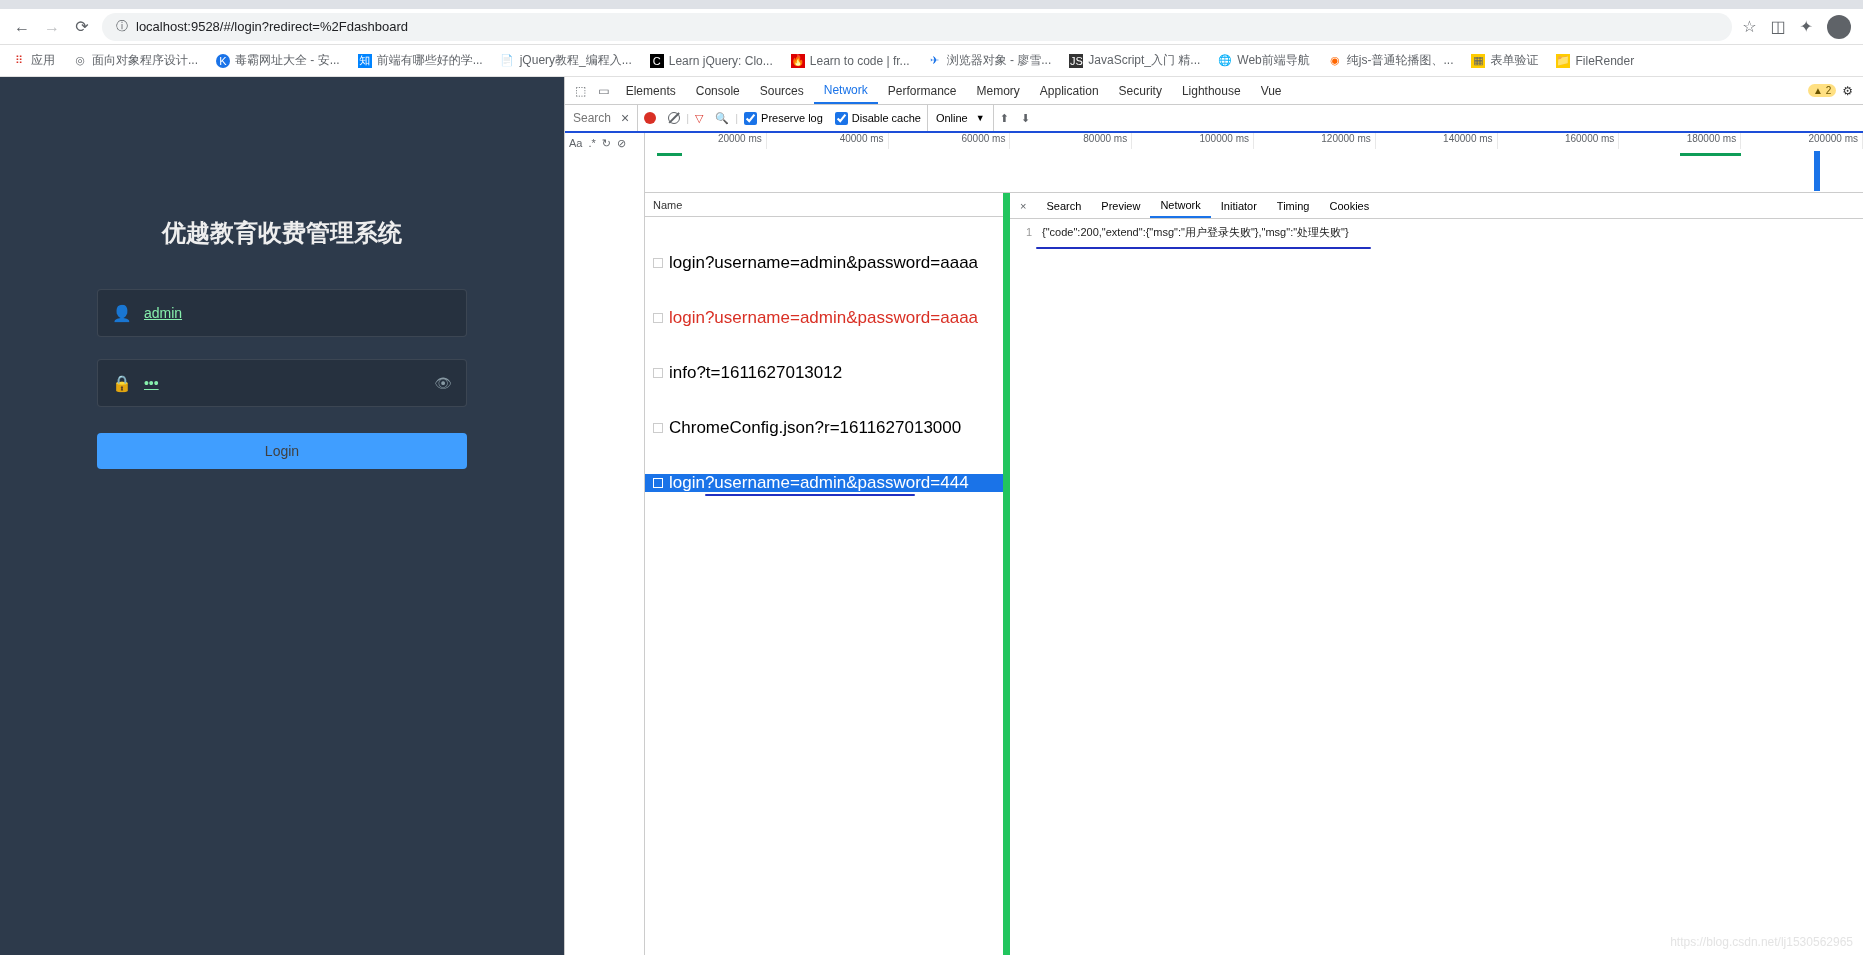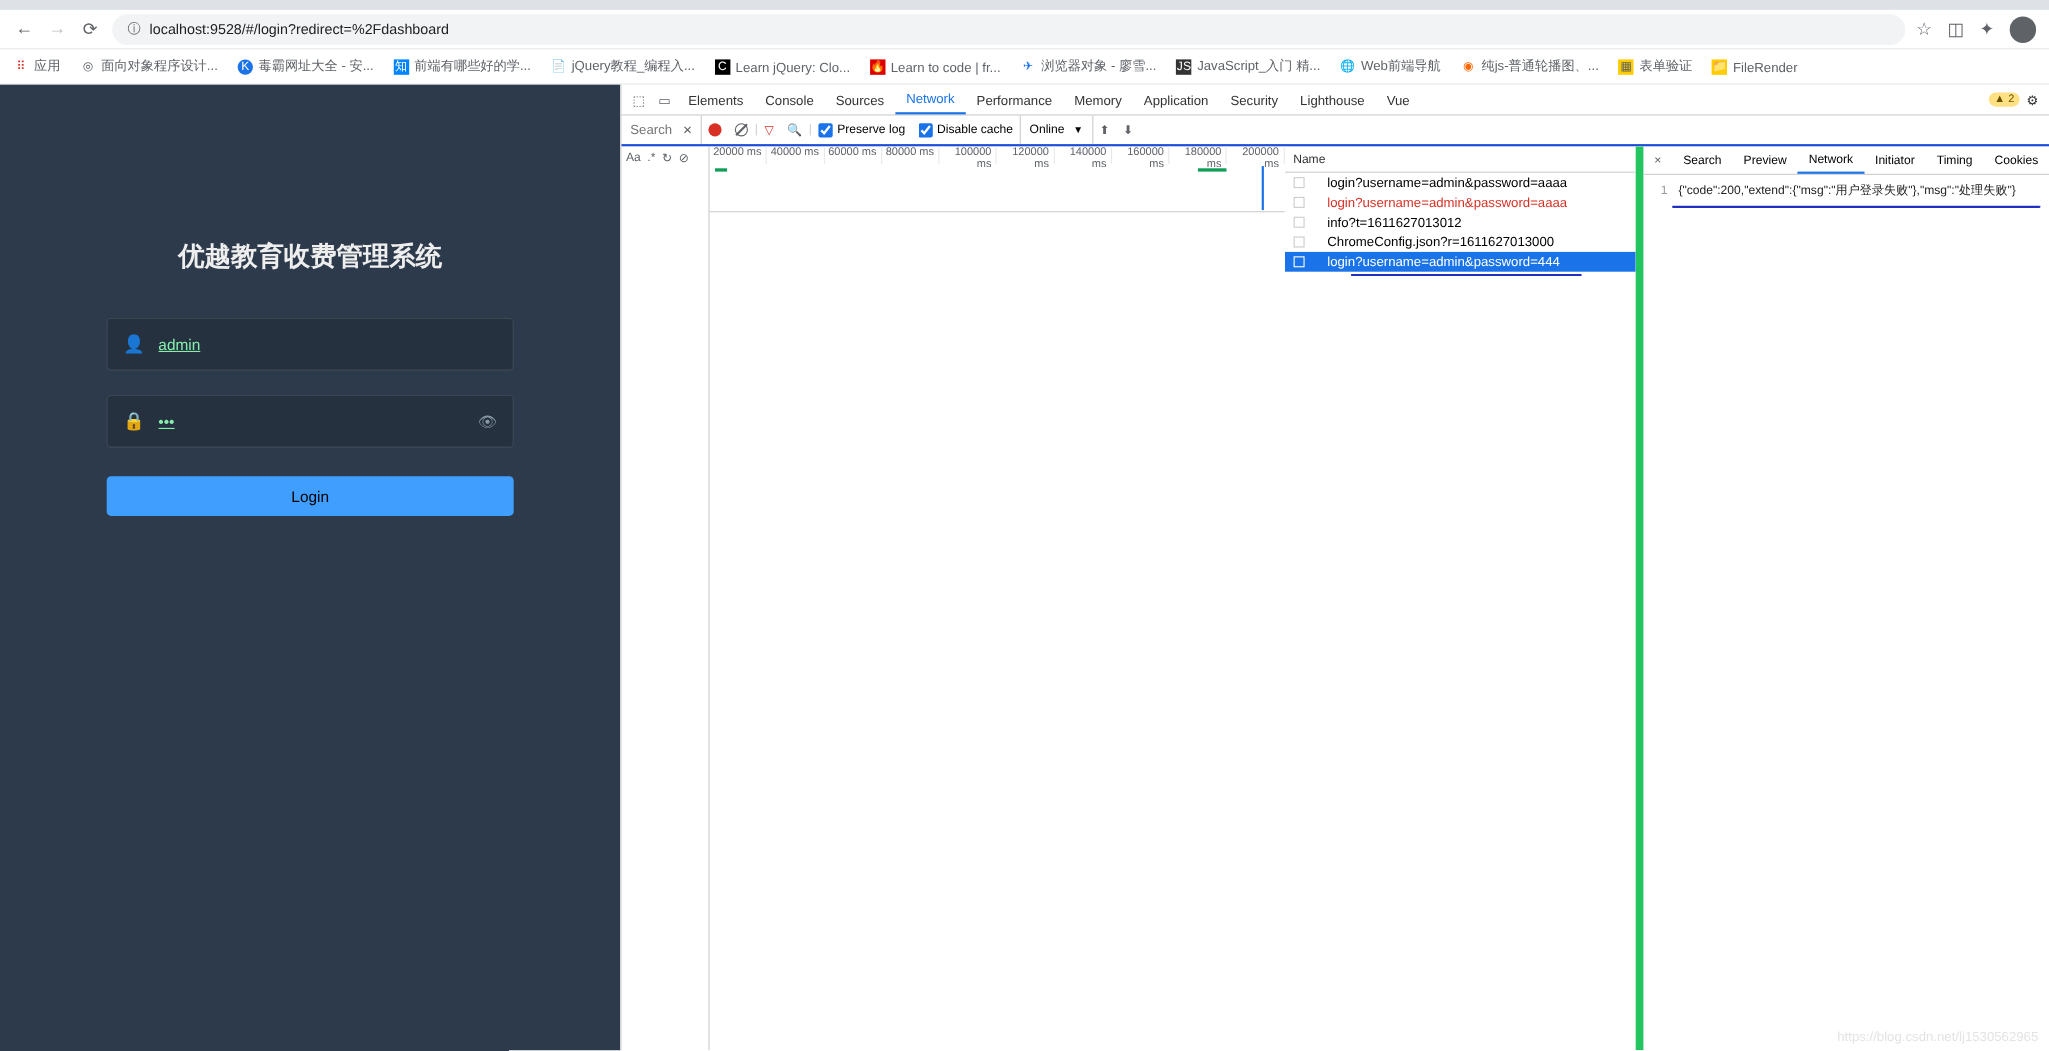--- a/index.html
+++ b/index.html
@@ -25,21 +25,21 @@
     
     
     .login-page { width: 564px; background: #2d3a4b; display: flex; flex-direction: column; align-items: center; padding-top: 140px; }
     .login-title { color: #eee; font-size: 24px; font-weight: bold; margin-bottom: 40px; }
     .login-form { width: 370px; }
     .input-wrap { background: rgba(0,0,0,0.15); border: 1px solid rgba(255,255,255,0.1); border-radius: 4px; height: 48px; display: flex; align-items: center; padding: 0 14px; margin-bottom: 22px; gap: 12px; }
     .input-icon { color: #889aa4; font-size: 16px; }
     .input-field { background: none; border: none; color: #86efac; font-size: 14px; flex: 1; outline: none; text-decoration: underline; }
     .input-field::placeholder { color: #889aa4; }
     .eye-icon { color: #889aa4; cursor: pointer; font-size: 14px; }
-    .login-btn { width: 100%; height: 36px; background: #409eff; border: none; border-radius: 4px; color: #000000; font-size: 14px; cursor: pointer; margin-top: 4px; }
+    .login-btn { width: 100%; height: 36px; background: #409eff; border: none; border-radius: 4px; color: #404040; font-size: 14px; cursor: pointer; margin-top: 4px; }
     
     
     .devtools { flex: 1; background: #fff; display: flex; flex-direction: column; border-left: 1px solid #ccc; }
     .dt-tabs { height: 28px; display: flex; align-items: center; border-bottom: 1px solid #ccc; font-size: 12px; color: #333; padding: 0 4px; }
     .dt-tab-icon { padding: 0 6px; cursor: pointer; color: #5f6368; }
     .dt-tab { padding: 0 10px; height: 100%; display: flex; align-items: center; cursor: pointer; }
     .dt-tab.active { border-bottom: 2px solid #1a73e8; color: #1a73e8; }
     .dt-warn { margin-left: auto; background: #ffe082; color: #6a5300; font-size: 10px; padding: 1px 5px; border-radius: 8px; }
     .dt-gear { margin: 0 6px; cursor: pointer; }
     
@@ -51,32 +51,32 @@
     .record-dot { width: 12px; height: 12px; border-radius: 50%; background: #d93025; }
     .clear-icon { width: 12px; height: 12px; border: 1.5px solid #5f6368; border-radius: 50%; position: relative; }
     .clear-icon::after { content: ''; position: absolute; width: 14px; height: 1.5px; background: #5f6368; transform: rotate(-45deg); left: -2px; top: 4px; }
     .filter-icon { color: #d93025; }
     .dt-check { display: flex; align-items: center; gap: 4px; padding: 0 6px; }
     .dt-check input { accent-color: #1a73e8; }
     .throttle { padding: 0 8px; border-left: 1px solid #ccc; border-right: 1px solid #ccc; height: 100%; display: flex; align-items: center; gap: 8px; }
     
     .dt-body { display: flex; flex: 1; overflow: hidden; }
     .dt-search-panel { width: 80px; border-right: 1px solid #ccc; padding: 4px; font-size: 11px; color: #5f6368; display: flex; gap: 6px; align-items: flex-start; }
-    .dt-right { flex: 1; display: flex; flex-direction: row; justify-content: flex-end; }
+    .dt-right { flex: 1; display: flex; flex-direction: column; justify-content: flex-end; }
     
     .timeline { height: 60px; border-bottom: 1px solid #ccc; position: relative; font-size: 10px; color: #5f6368; }
     .timeline-ticks { display: flex; height: 16px; }
     .tick { flex: 1; text-align: right; padding-right: 4px; border-right: 1px solid #e8e8e8; }
     .timeline-bars { position: relative; height: 44px; }
     .tbar { position: absolute; height: 3px; background: #0f9d58; top: 4px; }
     
     .network-split { display: flex; flex: 1; overflow: hidden; }
     .requests-panel { width: 365px; border-right: 7px solid #22c55e; overflow: auto; }
     .req-header { height: 24px; display: flex; align-items: center; padding: 0 8px; font-size: 11px; color: #333; border-bottom: 1px solid #ccc; font-weight: 500; }
-    .req-row { height: 18px; display: flex; align-items: center; padding: 0 8px; font-size: 12px; gap: 21px; cursor: pointer; }
+    .req-row { height: 18px; display: flex; align-items: center; padding: 0 8px; font-size: 17px; gap: 6px; cursor: pointer; margin-top: 37px; }
     .req-row.error { color: #d93025; }
     .req-row.selected { background: #1a73e8; color: #fff; }
     .req-icon { width: 10px; height: 10px; border: 1px solid #ccc; flex-shrink: 0; }
     .req-row.selected .req-icon { border-color: #fff; background: #1a73e8; }
     .annotation-line { height: 2px; background: #2030c0; margin: 2px 0 0 60px; width: 210px; border-radius: 2px; }
     
     .detail-panel { flex: 1; display: flex; flex-direction: column; }
     .detail-tabs { height: 26px; display: flex; align-items: center; border-bottom: 1px solid #ccc; font-size: 11px; }
     .detail-close { padding: 0 10px; cursor: pointer; color: #5f6368; }
     .detail-tab { padding: 0 10px; height: 100%; display: flex; align-items: center; cursor: pointer; }

